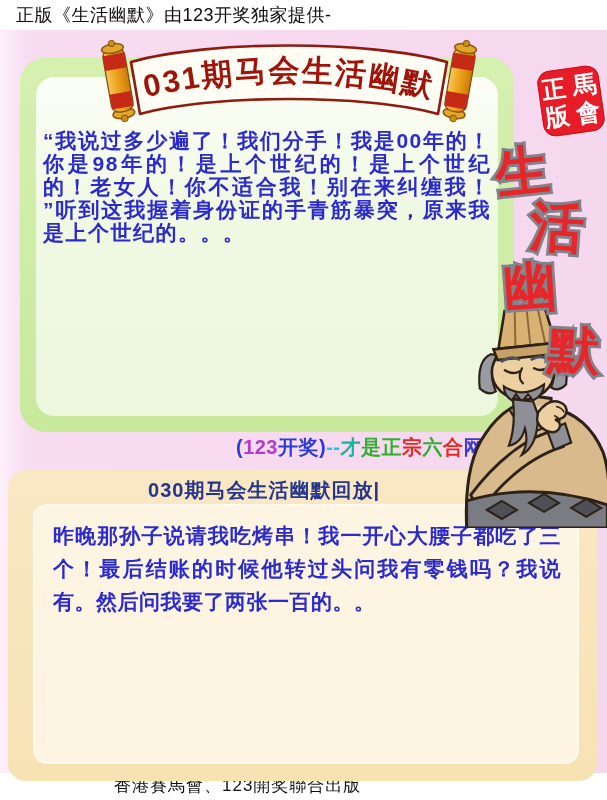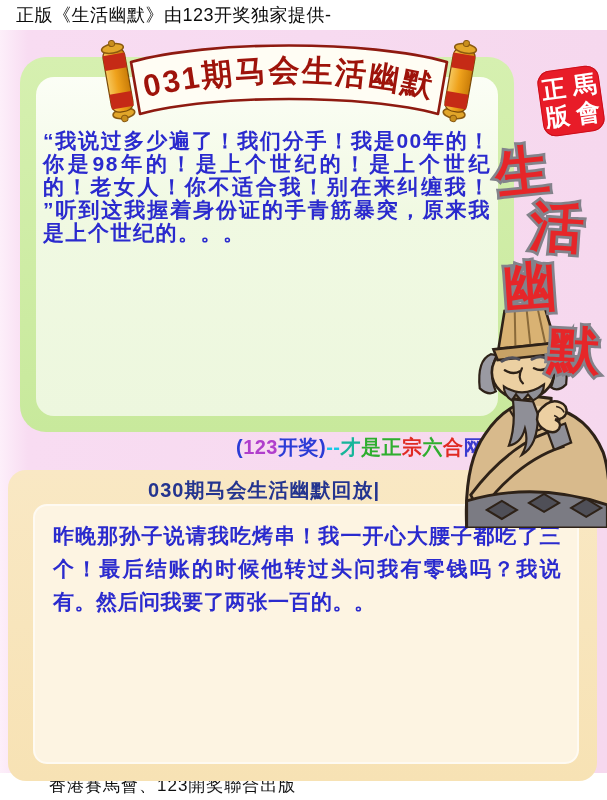--- a/index.html
+++ b/index.html
@@ -51,21 +51,21 @@
                 background:linear-gradient(180deg,#f9e8c4,#f7e2b4); border-radius:18px; z-index:2;margin-top:8px; }
   .replay-title { margin:7px 0 0 30px; width:452px; text-align:center; font-size:20px;
                   font-weight:bold; color:#24348f; letter-spacing:1px; }
   .replay-inner { position:absolute; left:25px; top:34px; width:546px; height:260px;
                   background:#fdf4e2; border:2px solid #fefaf2; border-radius:14px;
                   padding:13px 16px 10px 18px; }
   .replay-inner .joke { line-height:33px; letter-spacing:0.5px; }
 
   
   .bottombar { position:absolute; left:0; top:773px; width:607px; height:27px; background:#ffffff;
-               font-size:17px; color:#101010; line-height:26px; padding-left:49px; letter-spacing:1px; }
+               font-size:17px; color:#101010; line-height:26px; padding-left:114px; letter-spacing:1px; }
 </style>
 </head>
 <body>
 
 <div class="page">
 
   <header class="topbar">
     <span>正版《生活幽默》由123开奖独家提供-</span>
   </header>
 

